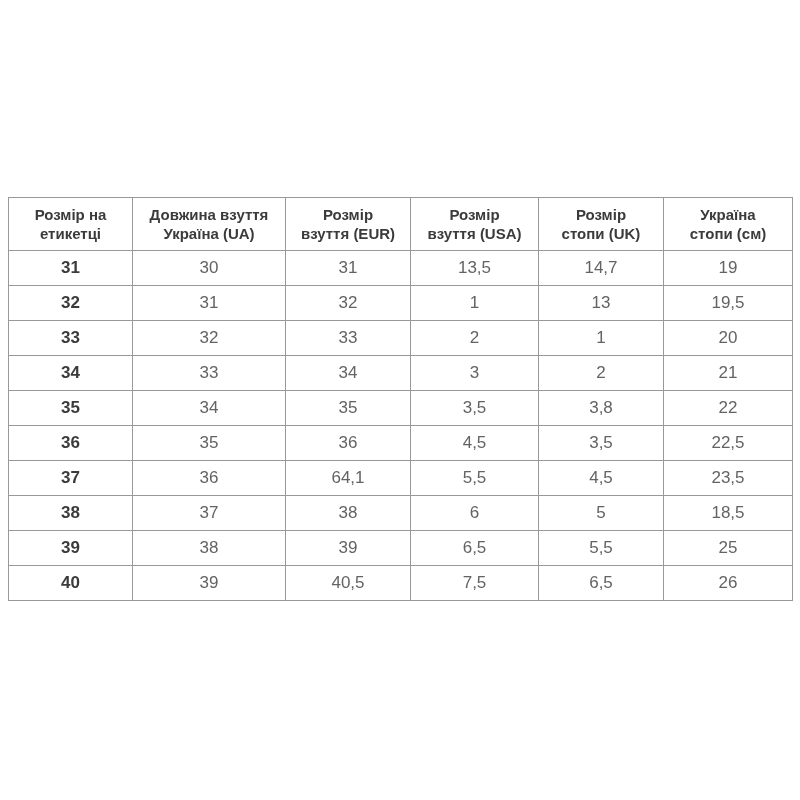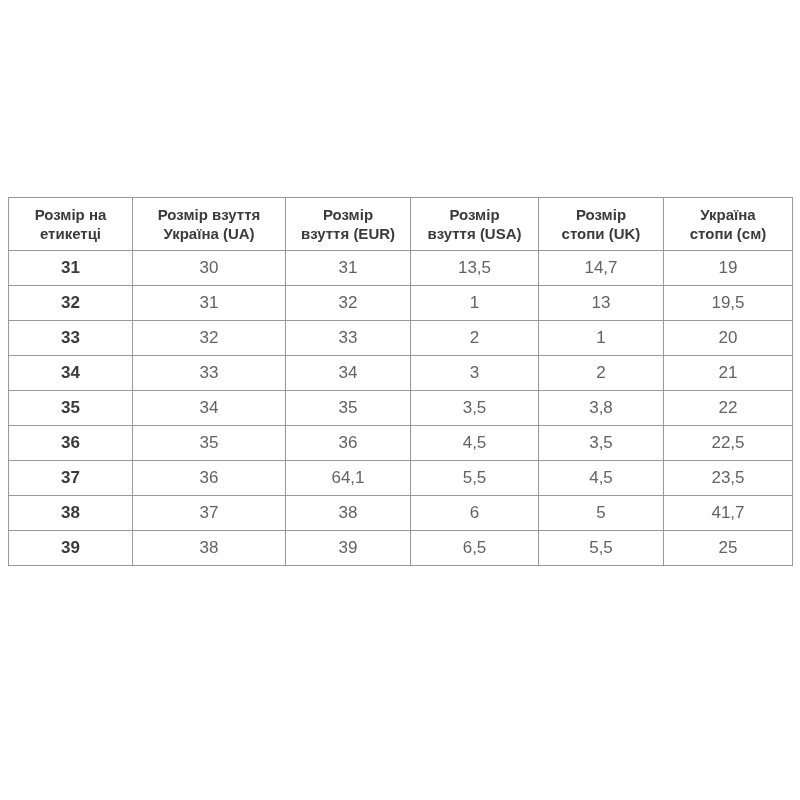--- a/index.html
+++ b/index.html
@@ -68,21 +68,21 @@
         <col class="c4">
         <col class="c5">
     </colgroup>
     <thead>
       <tr>
         <th>
           <span>Розмір на</span><br>
           <span>етикетці</span>
         </th>
         <th>
-          <span>Розмір взуття</span><br>
+          <span>Довжина взуття</span><br>
           <span>Україна (UA)</span>
         </th>
         <th>
           <span>Розмір</span><br>
           <span>взуття (EUR)</span>
         </th>
         <th>
           <span>Розмір</span><br>
           <span>взуття (USA)</span>
         </th>
@@ -152,25 +152,33 @@
         <td>5,5</td>
         <td>4,5</td>
         <td>23,5</td>
       </tr>
       <tr>
         <td class="rowhead">38</td>
         <td>37</td>
         <td>38</td>
         <td>6</td>
         <td>5</td>
-        <td>41,7</td>
+        <td>18,5</td>
       </tr>
       <tr>
         <td class="rowhead">39</td>
         <td>38</td>
         <td>39</td>
         <td>6,5</td>
         <td>5,5</td>
         <td>25</td>
       </tr>
+      <tr>
+        <td class="rowhead">40</td>
+        <td>39</td>
+        <td>40,5</td>
+        <td>7,5</td>
+        <td>6,5</td>
+        <td>26</td>
+      </tr>
     </tbody>
   </table>
 </div>
 
 </body></html>

